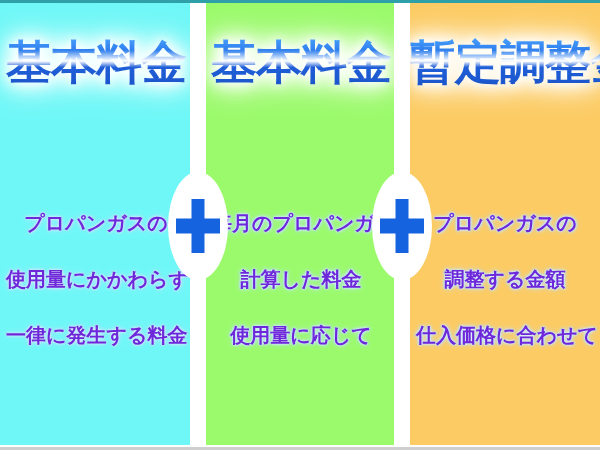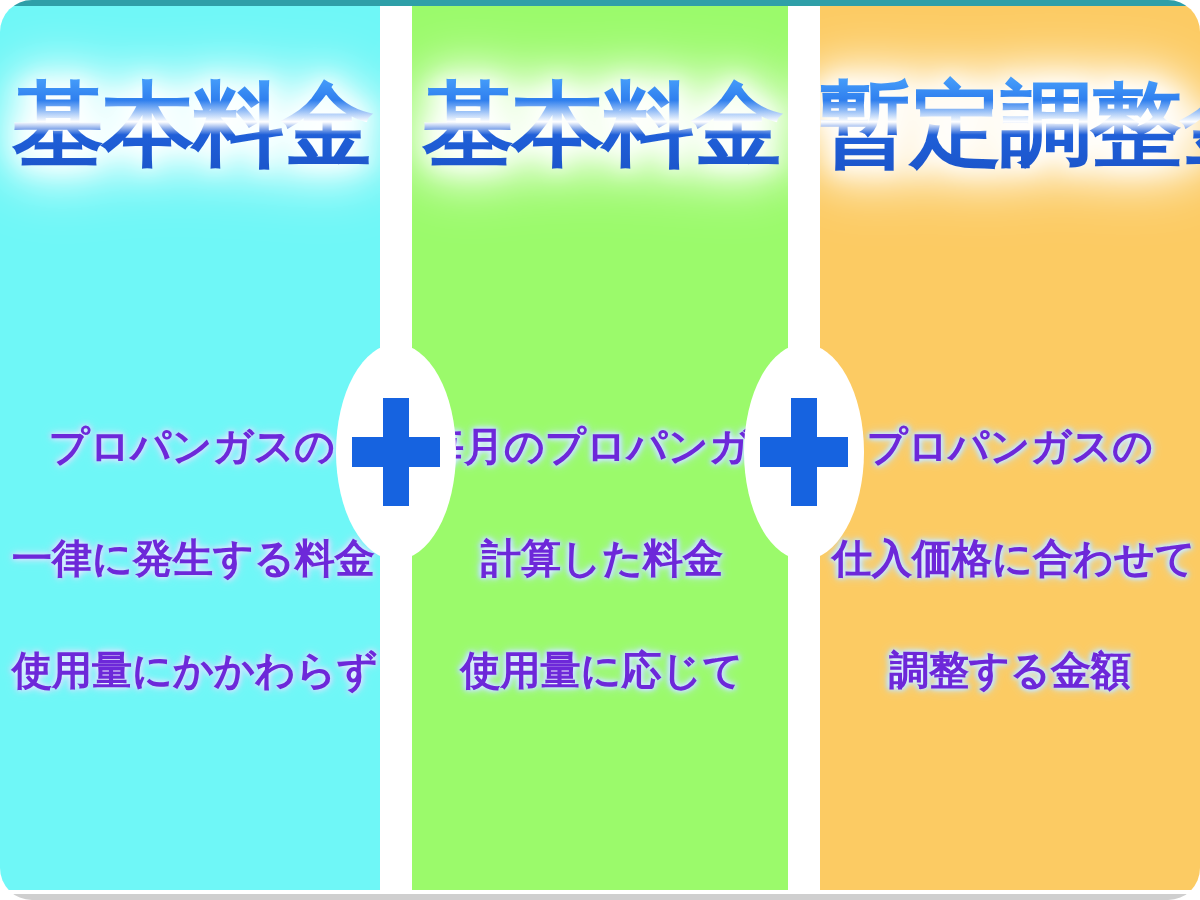--- a/index.html
+++ b/index.html
@@ -8,21 +8,20 @@
     background: #ffffff;
   }
 
   #canvas {
     position: relative;
     width: 600px;
     height: 450px;
     overflow: hidden;
     background: #ffffff;
     font-family: "DejaVu Sans", "Liberation Sans", sans-serif;
-    border-radius: 16px;
   }
 
   
   .edge-rule {
     position: absolute;
     left: 0;
     width: 600px;
     height: 3px;
     background: #2f9fa8;
     z-index: 30;
@@ -158,40 +157,40 @@
 <body>
 
 <div id="canvas">
 
   <div class="edge-rule top"></div>
 
   <div class="panel p0" style="background:#6ff7f7;">
     <div class="panel-heading">基本料金</div>
     <div class="panel-body">
       <div class="body-line">プロパンガスの</div>
+      <div class="body-line">使用量にかかわらず</div>
       <div class="body-line">一律に発生する料金</div>
-      <div class="body-line">使用量にかかわらず</div>
     </div>
   </div>
 
   <div class="panel p1" style="background:#9bfa6b;">
     <div class="panel-heading">基本料金</div>
     <div class="panel-body">
       <div class="body-line">毎月のプロパンガス</div>
       <div class="body-line">計算した料金</div>
       <div class="body-line">使用量に応じて</div>
     </div>
   </div>
 
   <div class="panel p2" style="background:#fccb63;">
     <div class="panel-heading">暫定調整金</div>
     <div class="panel-body">
       <div class="body-line">プロパンガスの</div>
+      <div class="body-line">調整する金額</div>
       <div class="body-line">仕入価格に合わせて</div>
-      <div class="body-line">調整する金額</div>
     </div>
   </div>
 
   <div class="gutter g0"></div>
   <div class="gutter g1"></div>
 
   <div class="plus-badge b0">
     <div class="badge-disc"></div>
     <div class="plus-glyph">
       <div class="bar-v"></div>

